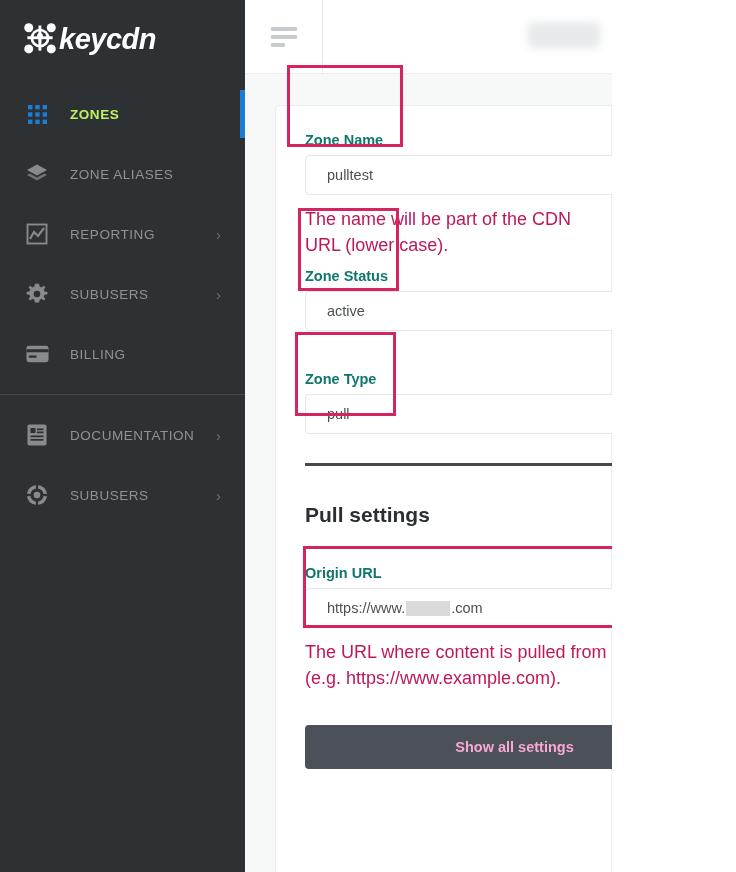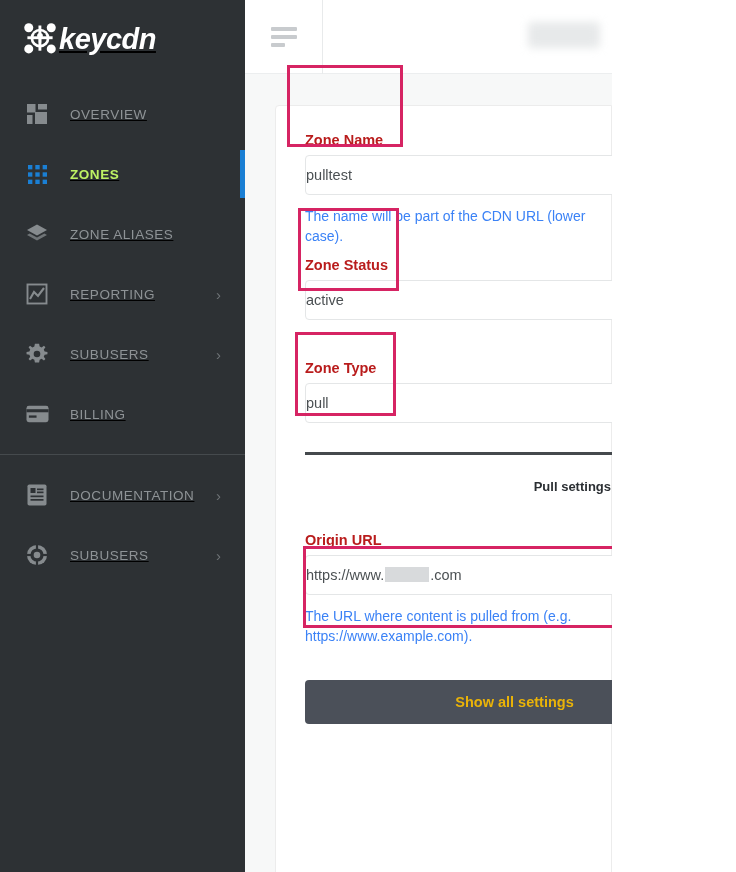--- a/index.html
+++ b/index.html
@@ -3,21 +3,21 @@
 <meta charset="utf-8">
 <style>
   * { box-sizing: border-box; margin: 0; padding: 0; }
   html, body {
     width: 736px; height: 872px;
     font-family: "Liberation Sans", sans-serif;
     background: #ffffff;
     overflow: hidden;
   }
 
-  #app { position: relative; width: 612px; height: 872px; display: flex; text-decoration: underline; }
+  #app { position: relative; width: 612px; height: 872px; display: flex; }
 
   
   .sidebar {
     width: 245px; height: 872px;
     background: #2d3134;
     position: relative;
     flex: 0 0 245px;
     overflow: hidden;
   }
   .logo-wrap {
@@ -137,80 +137,80 @@
     border: 1px solid #ececec;
     border-radius: 4px 0 0 0;
     min-height: 800px;
     padding: 26px 0 0 0;
     position: relative;
   }
   .field { padding: 0 0 0 29px; position: relative; }
   .field-label {
     font-size: 14.5px;
     font-weight: bold;
-    color: #b91c1c;
+    color: #0f766e;
     margin-bottom: 7px;
     display: block;
   }
   .control {
     height: 40px;
     width: 419px;
     border: 1px solid #e4e6e7;
     border-radius: 4px;
     background: #ffffff;
     display: flex; align-items: center;
+    padding-left: 21px;
     font-size: 14.5px;
     color: #4b5053;
     position: relative;
   }
   .control.select::after {
     content: "";
     position: absolute;
     right: 17px; top: 15px;
     width: 8px; height: 8px;
     border-right: 2px solid #55595c;
     border-bottom: 2px solid #55595c;
     transform: rotate(45deg);
   }
   .helper {
-    font-size: 14px;
-    color: #3b82f6;
+    font-size: 18px;
+    color: #be185d;
     margin-top: 11px;
     line-height: 1.45;
     max-width: 400px;
   }
 
   .section-rule {
     height: 3px;
     background: #45494d;
     width: 419px;
     margin: 29px 0 0 29px;
   }
   .section-title {
-    font-size: 13px;
+    font-size: 21px;
     font-weight: bold;
     color: #2b2f33;
-    margin: 24px 0 0 29px;
-    text-align: right;
+    margin: 37px 0 0 29px;
   }
 
   .redacted-inline {
     display: inline-block;
     width: 44px; height: 15px;
     background: #d8dadc;
     vertical-align: -2px;
     margin: 0 1px;
   }
 
   .btn-primary {
     width: 419px;
     height: 44px;
     margin-left: 29px;
     background: #4b5059;
-    color: #eab308;
+    color: #f9a8d4;
     border: none;
     border-radius: 4px;
     font-size: 14.5px;
     font-weight: bold;
     font-family: "Liberation Sans", sans-serif;
     cursor: pointer;
   }
 
   
   .anno {
@@ -243,31 +243,20 @@
             <rect x="6" y="17" width="28" height="3.2" fill="#ffffff"></rect>
             <rect x="18.3" y="5" width="3.2" height="28" fill="#ffffff"></rect>
           </svg>
         </span>
         <span class="logo-text">keycdn</span>
       </div>
     </div>
 
     <nav class="nav">
 
-      <div class="nav-item">
-        <span class="nav-icon">
-          <svg viewBox="0 0 20 20" width="20" height="20" fill="currentColor">
-            <rect x="0" y="0" width="8.5" height="8.5"></rect>
-            <rect x="11" y="0" width="9" height="5.5"></rect>
-            <rect x="0" y="11" width="5.5" height="9"></rect>
-            <rect x="8" y="8" width="12" height="12"></rect>
-          </svg>
-        </span>
-        <span class="nav-label">OVERVIEW</span>
-      </div>
 
       <div class="nav-item active">
         <span class="nav-icon">
           <svg viewBox="0 0 20 20" width="19" height="19" fill="currentColor">
             <rect x="0" y="0" width="4.6" height="4.6"></rect>
               <rect x="7.7" y="0" width="4.6" height="4.6"></rect>
               <rect x="15.4" y="0" width="4.6" height="4.6"></rect>
             <rect x="0" y="7.7" width="4.6" height="4.6"></rect>
               <rect x="7.7" y="7.7" width="4.6" height="4.6"></rect>
               <rect x="15.4" y="7.7" width="4.6" height="4.6"></rect>

